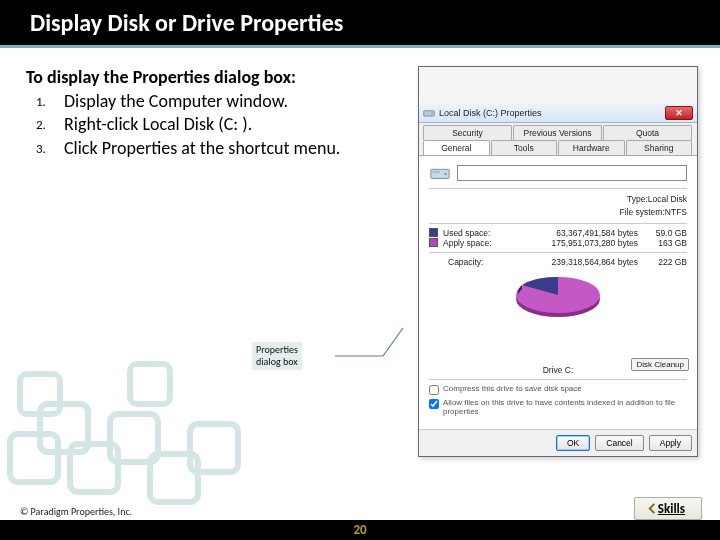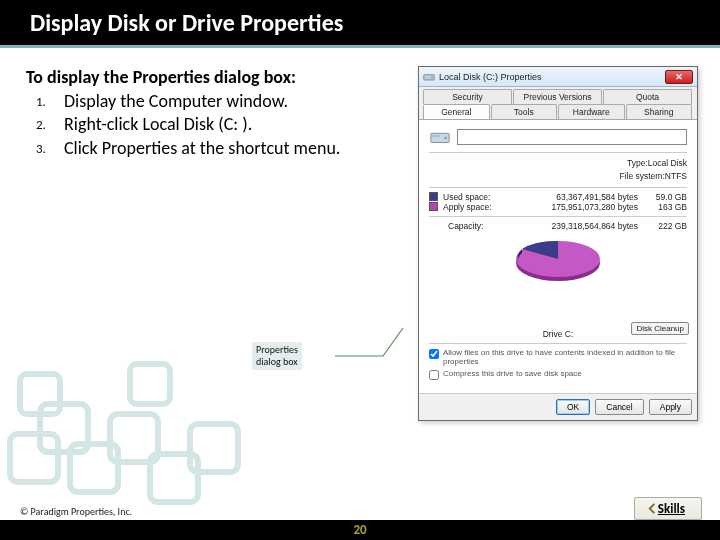--- a/index.html
+++ b/index.html
@@ -12,21 +12,21 @@
   
   .content { display: flex; padding: 18px 22px 0 26px; gap: 18px; }
   .left-col { flex: 1; }
   .intro { font-size: 18px; font-weight: bold; margin-bottom: 2px; }
   ol.steps { margin-left: 10px; list-style: none; counter-reset: step; }
   ol.steps li { font-size: 18px; line-height: 1.3; padding-left: 28px; position: relative; margin-bottom: 0; }
   ol.steps li::before { counter-increment: step; content: counter(step) "."; position: absolute; left: 0; font-size: 13px; top: 4px; }
 
   
   .dialog { width: 280px; border: 1px solid #6a6a6a; background: #f5f5f5; font-size: 9px; font-family: "Segoe UI", Tahoma, sans-serif; color: #222; box-shadow: 2px 2px 5px rgba(0,0,0,0.2); }
-  .dlg-titlebar { height: 20px; background: linear-gradient(#eef4fb,#d7e6f7); display: flex; align-items: center; justify-content: space-between; padding: 0 4px; border-bottom: 1px solid #9bb; }
+  .dlg-titlebar { height: 20px; background: linear-gradient(#eef4fb,#d7e6f7); display: flex; align-items: center; justify-content: space-between; padding: 0 4px; border-bottom: 1px solid #9bb; margin-top: 36px; }
   .dlg-titlebar .t { display: flex; align-items: center; gap: 4px; }
   .dlg-titlebar .t svg { width: 12px; height: 12px; }
   .close-x { width: 28px; height: 14px; background: linear-gradient(#e96a6a,#c92020); border: 1px solid #7a1818; border-radius: 2px; color: #fff; display: flex; align-items: center; justify-content: center; font-size: 9px; font-weight: bold; }
   .tabs { display: flex; flex-wrap: wrap; padding: 2px 4px 0; background: #f0f0f0; }
   .tab { font-size: 8.5px; padding: 2px 8px; border: 1px solid #aaa; border-bottom: none; background: #ececec; margin-right: 1px; border-radius: 2px 2px 0 0; }
   .tab.row1 { flex: 1; text-align: center; }
   .tab.row2 { flex: 1; text-align: center; }
   .tab.active { background: #fff; }
   .tab-row { display: flex; width: 100%; }
   .dlg-body { background: #fff; border-top: 1px solid #aaa; padding: 6px 10px 10px; }
@@ -153,26 +153,26 @@
           <ellipse cx="50" cy="26" rx="42" ry="18" fill="#8a2d8a"></ellipse>
           <ellipse cx="50" cy="22" rx="42" ry="18" fill="#c458c4"></ellipse>
           <path d="M50 22 L50 4 A42 18 0 0 0 14 12 Z" fill="#3c3c8c"></path>
           <path d="M14 12 L14 16 A42 18 0 0 0 10 26 L10 22 A42 18 0 0 1 14 12 Z" fill="#26266a"></path>
         </svg>
         <div class="drv-label">Drive C:</div>
         <div class="cleanup-btn">Disk Cleanup</div>
       </div>
       <div class="hr"></div>
       <div class="chk-row">
+        <input type="checkbox" style="">
+        <span>Compress this drive to save disk space</span>
+      </div>
+      <div class="chk-row">
         <input type="checkbox" checked="" style="">
         <span>Allow files on this drive to have contents indexed in addition to file properties</span>
-      </div>
-      <div class="chk-row">
-        <input type="checkbox" style="">
-        <span>Compress this drive to save disk space</span>
       </div>
     </div>
     <div class="dlg-footer">
       <button class="ok">OK</button>
       <button>Cancel</button>
       <button>Apply</button>
     </div>
   </div>
 </div>
 

